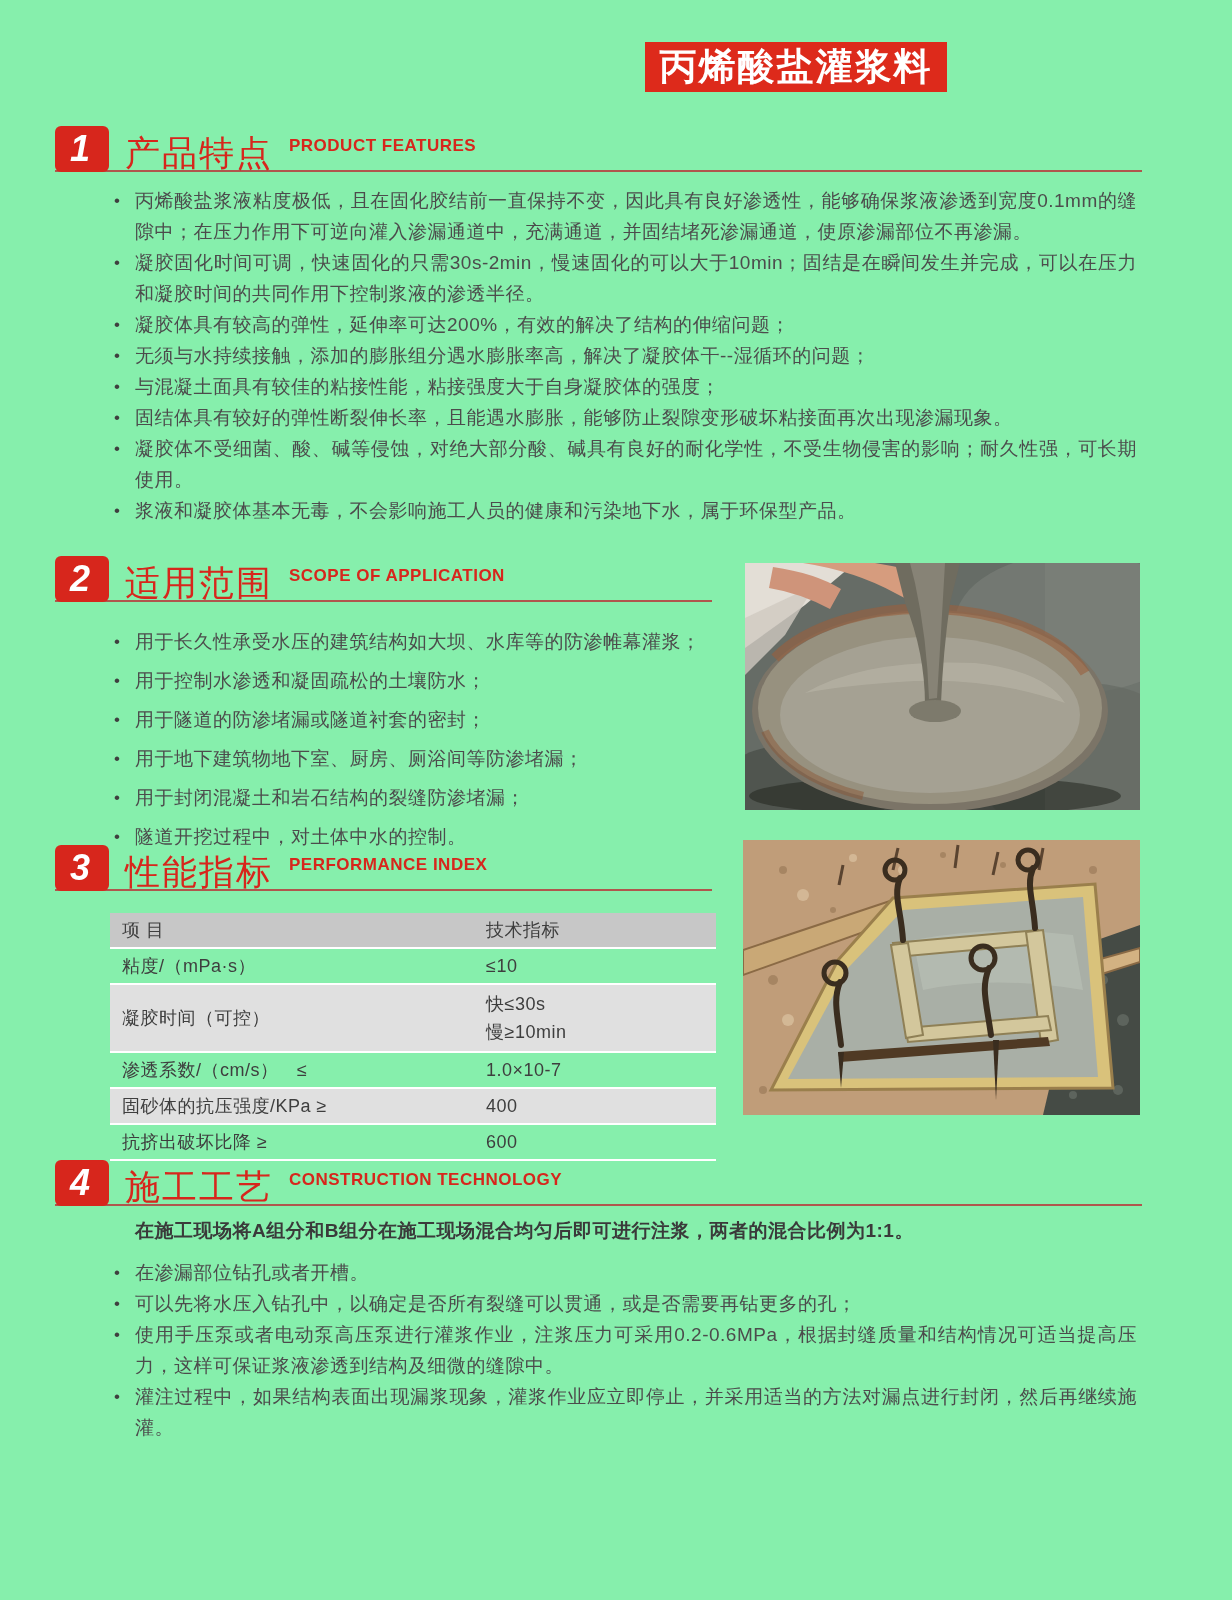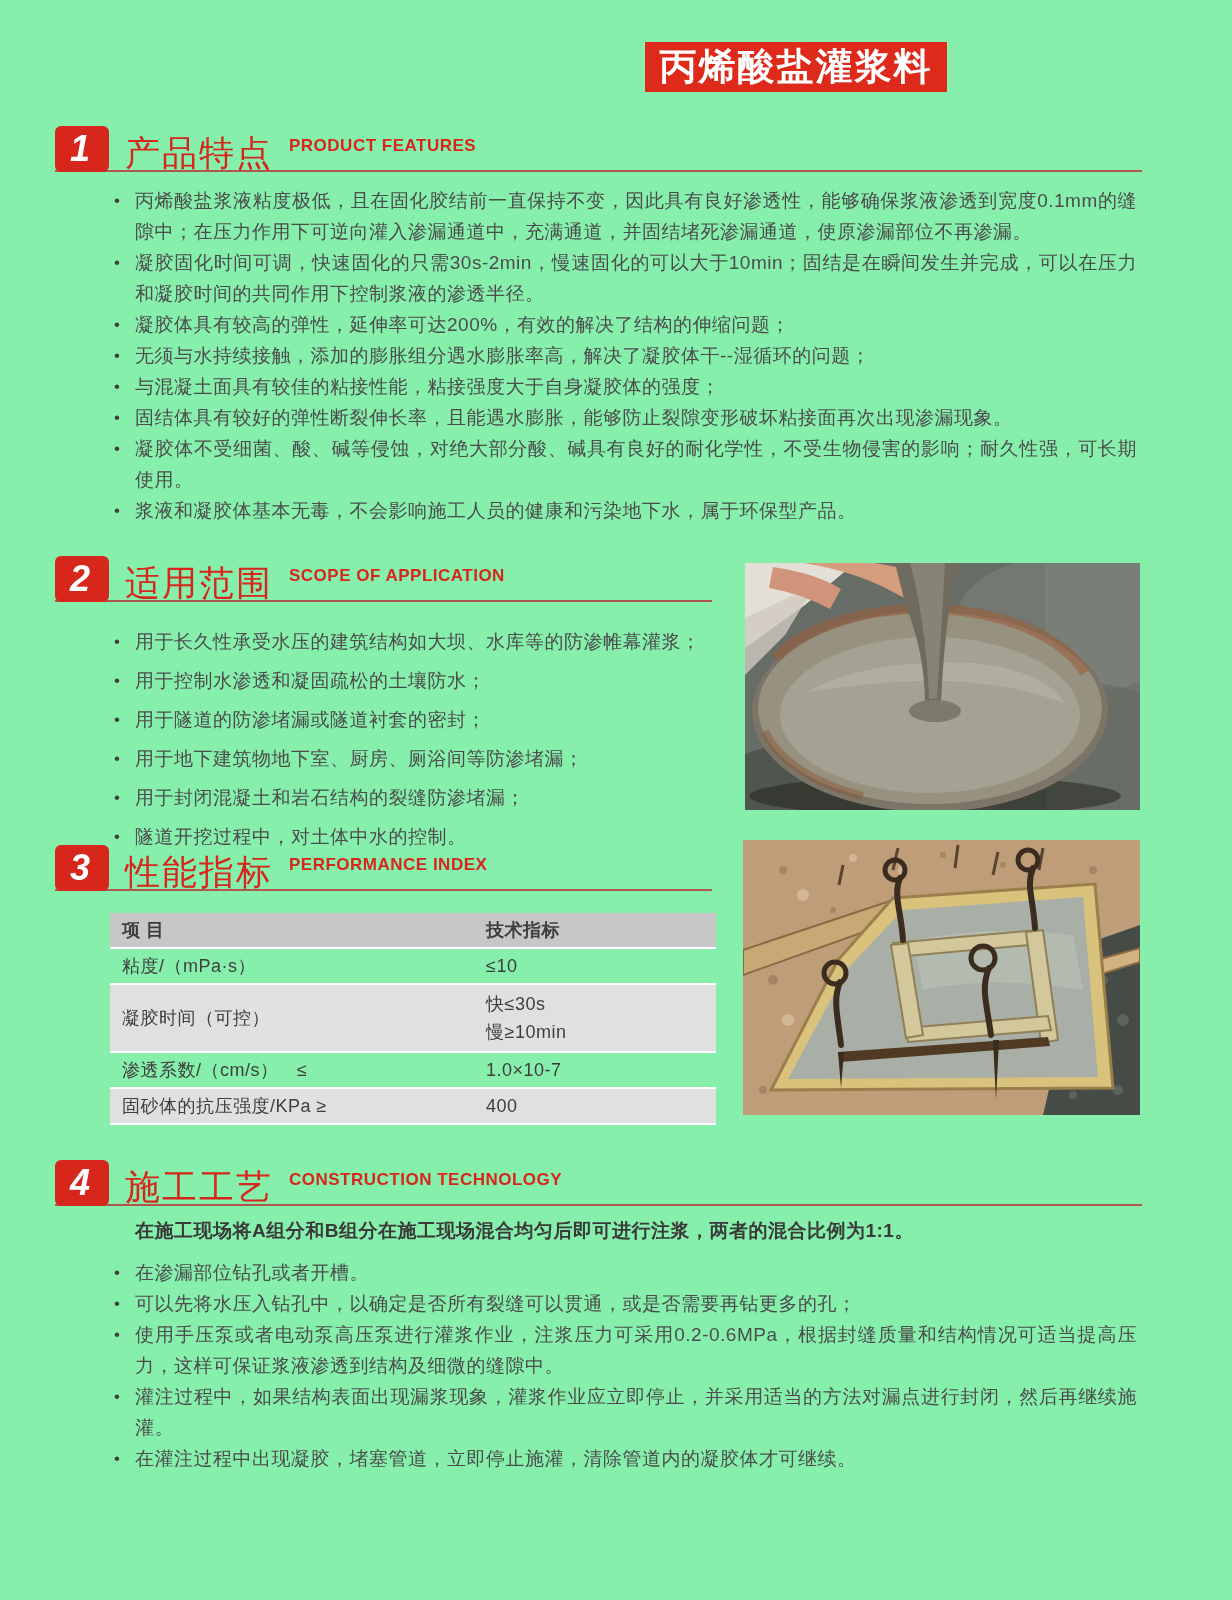--- a/index.html
+++ b/index.html
@@ -48,21 +48,21 @@
   }
   
   .spec-table {
     margin:22px 0 0 110px; width:606px; border-collapse:collapse;
     font-size:18px; color:#3e3e3e; letter-spacing:0.5px;
   }
   .spec-table th, .spec-table td {
     text-align:left; vertical-align:middle; padding:5px 12px;
     border-bottom:2px solid #ffffff;
   }
-  .spec-table th { background:var(--table-header-bg,#c7c7c7); font-weight:bold; }
+  .spec-table th { background:var(--table-header-bg,#c7c7c7); font-weight:normal; }
   .spec-table .col-item { width:340px; }
   .spec-table tr.gray td { background:var(--table-alt-bg,#e0e0e0); }
   .spec-table td.val div { line-height:28px; }
   
   .photo { position:absolute; display:block; }
   #photo-mixing  { left:745px; top:563px; }
   #photo-formwork{ left:743px; top:840px; }
 </style>
 </head>
 <body>
@@ -134,38 +134,41 @@
           </td>
         </tr>
         <tr>
           <td>渗透系数/（cm/s）　≤</td>
           <td class="val">1.0×10-7</td>
         </tr>
         <tr class="gray">
           <td>固砂体的抗压强度/KPa ≥</td>
           <td class="val">400</td>
         </tr>
+        <tr>
+          <td>抗挤出破坏比降 ≥</td>
+          <td class="val">600</td>
+        </tr>
       </tbody>
     </table>
   </section>
 
   <section class="sec" style="top:1160px; right:0;">
     <div class="sec-header">
       <span class="badge">4</span>
       <span class="sec-title-cn">施工工艺</span>
       <span class="sec-title-en">CONSTRUCTION TECHNOLOGY</span>
     </div>
     <div class="rule rule-long"></div>
     <p class="intro-line">在施工现场将A组分和B组分在施工现场混合均匀后即可进行注浆，两者的混合比例为1:1。</p>
     <ul class="bullets">
       <li>在渗漏部位钻孔或者开槽。</li>
       <li>可以先将水压入钻孔中，以确定是否所有裂缝可以贯通，或是否需要再钻更多的孔；</li>
       <li>使用手压泵或者电动泵高压泵进行灌浆作业，注浆压力可采用0.2-0.6MPa，根据封缝质量和结构情况可适当提高压力，这样可保证浆液渗透到结构及细微的缝隙中。</li>
       <li>灌注过程中，如果结构表面出现漏浆现象，灌浆作业应立即停止，并采用适当的方法对漏点进行封闭，然后再继续施灌。</li>
-      <li>在灌注过程中出现凝胶，堵塞管道，立即停止施灌，清除管道内的凝胶体才可继续。</li>
     </ul>
   </section>
 
   <svg id="photo-mixing" class="photo" width="395" height="247" viewBox="0 0 395 247">
     <rect width="395" height="247" fill="#666c66"></rect>
     <ellipse cx="330" cy="60" rx="120" ry="70" fill="#7d837b" opacity="0.55"></ellipse>
     <ellipse cx="340" cy="200" rx="110" ry="80" fill="#585e57" opacity="0.7"></ellipse>
     <ellipse cx="60" cy="225" rx="90" ry="45" fill="#41463f" opacity="0.6"></ellipse>
     <rect x="300" y="0" width="95" height="247" fill="#8a9088" opacity="0.25"></rect>
     <path d="M0,0 L110,0 L60,42 L0,85 Z" fill="#e3ded6"></path>

